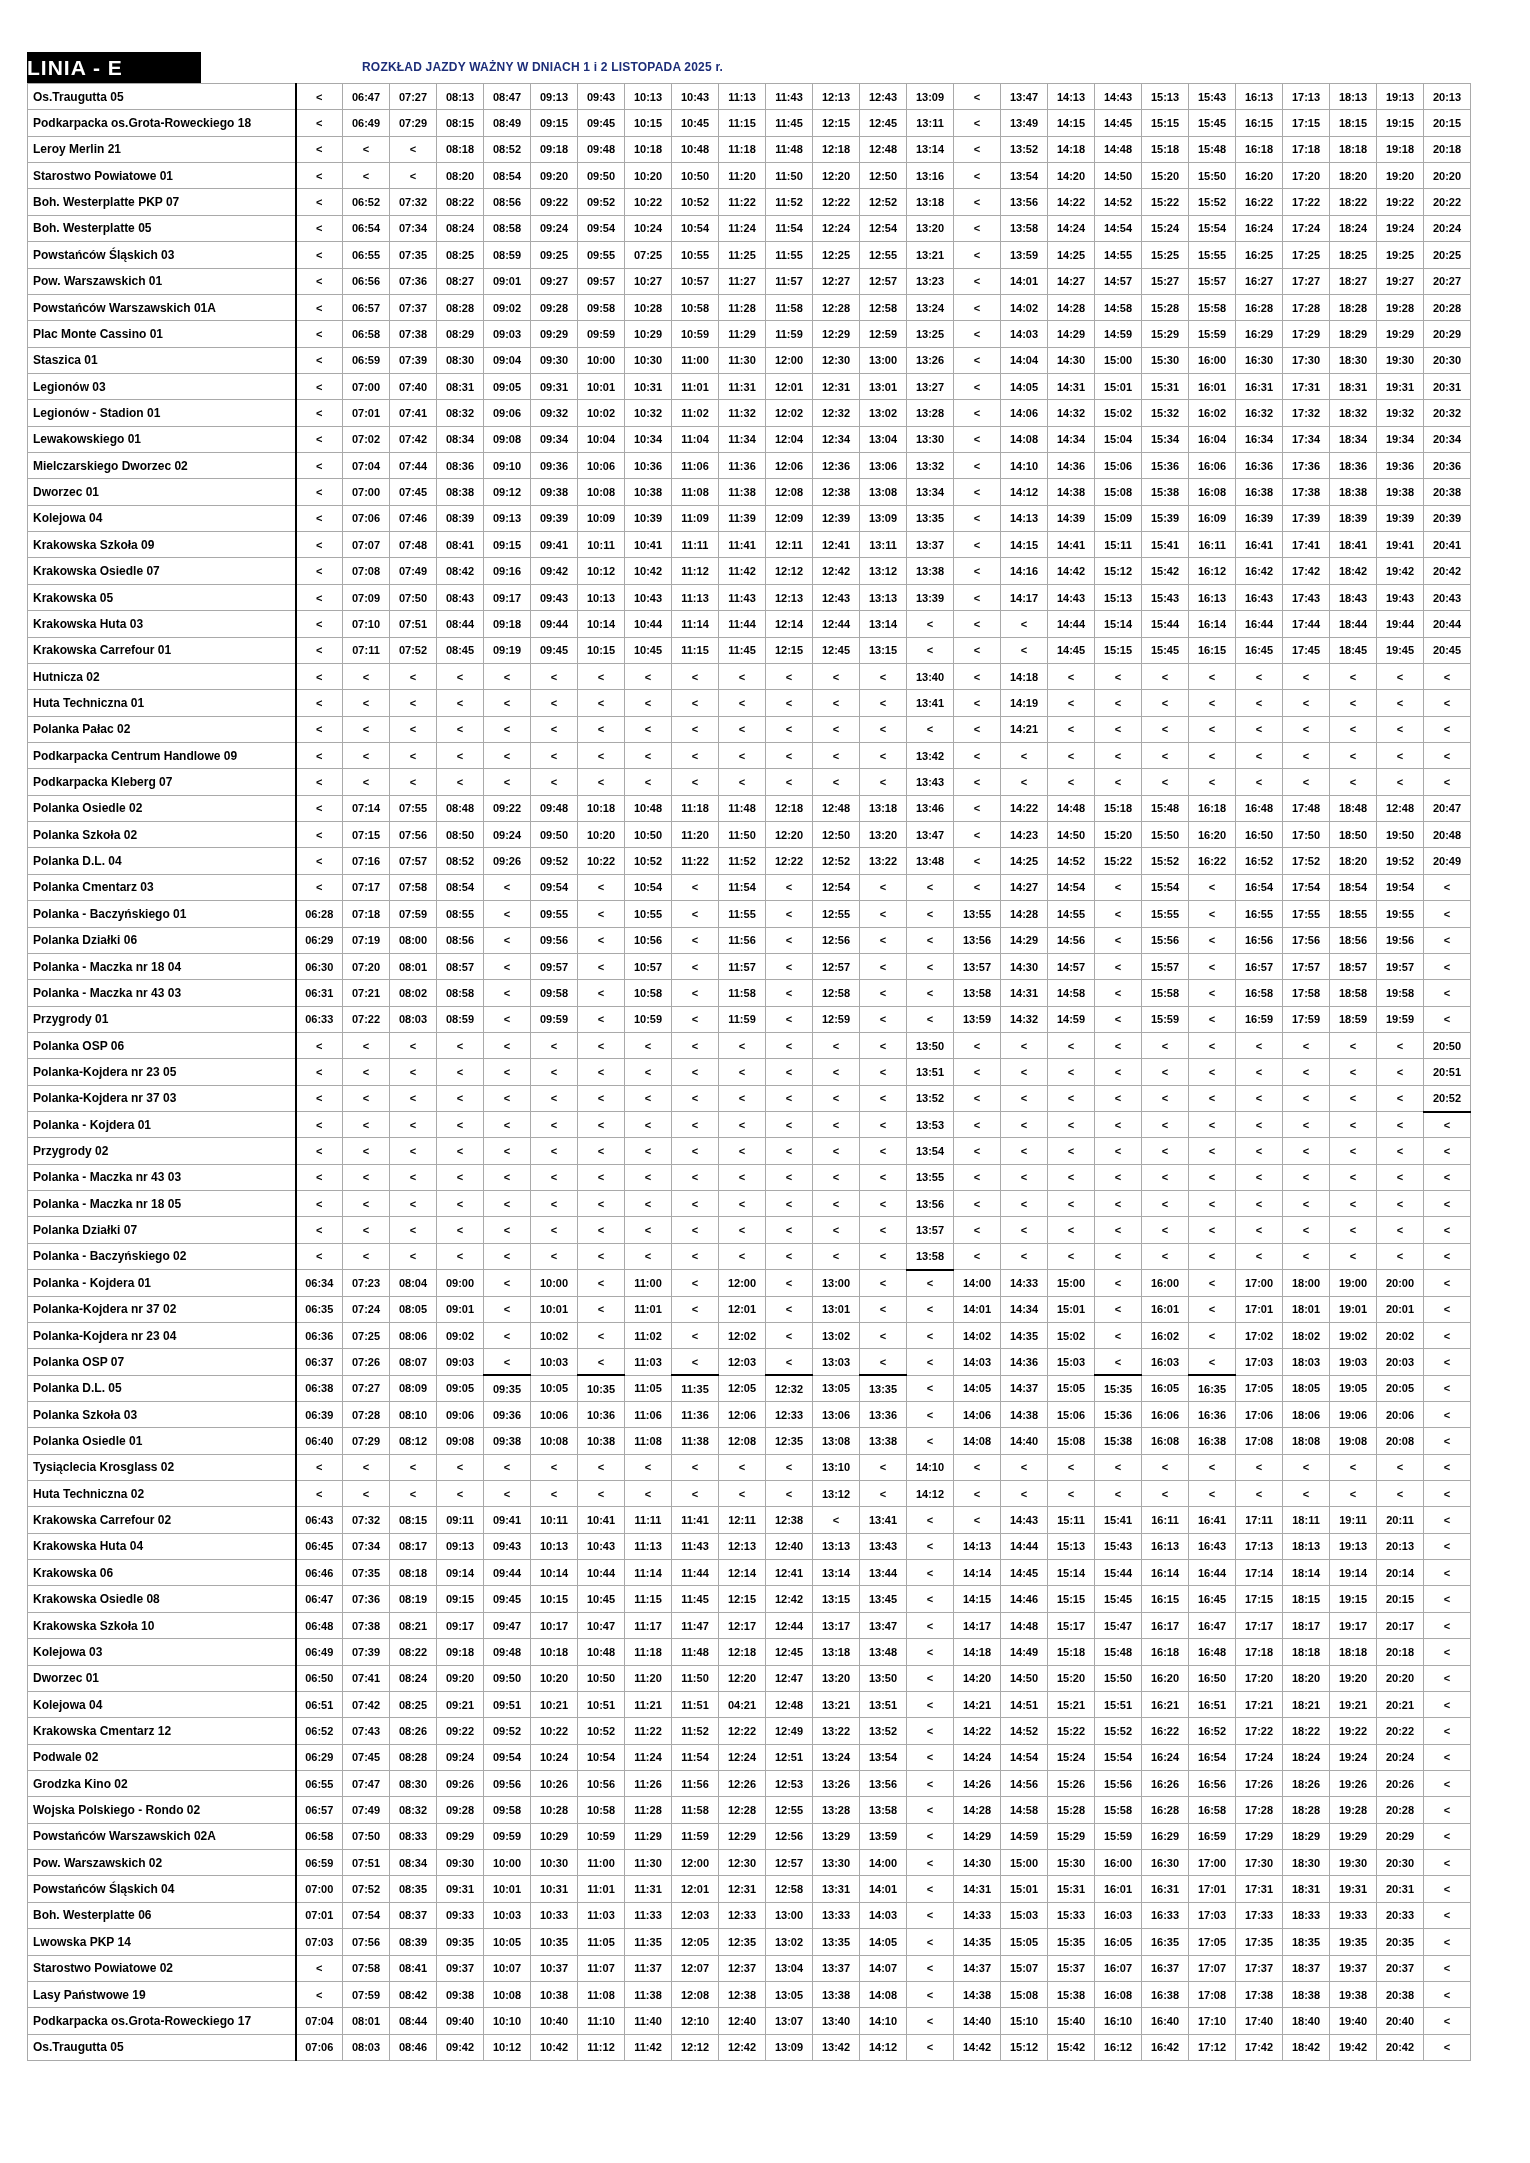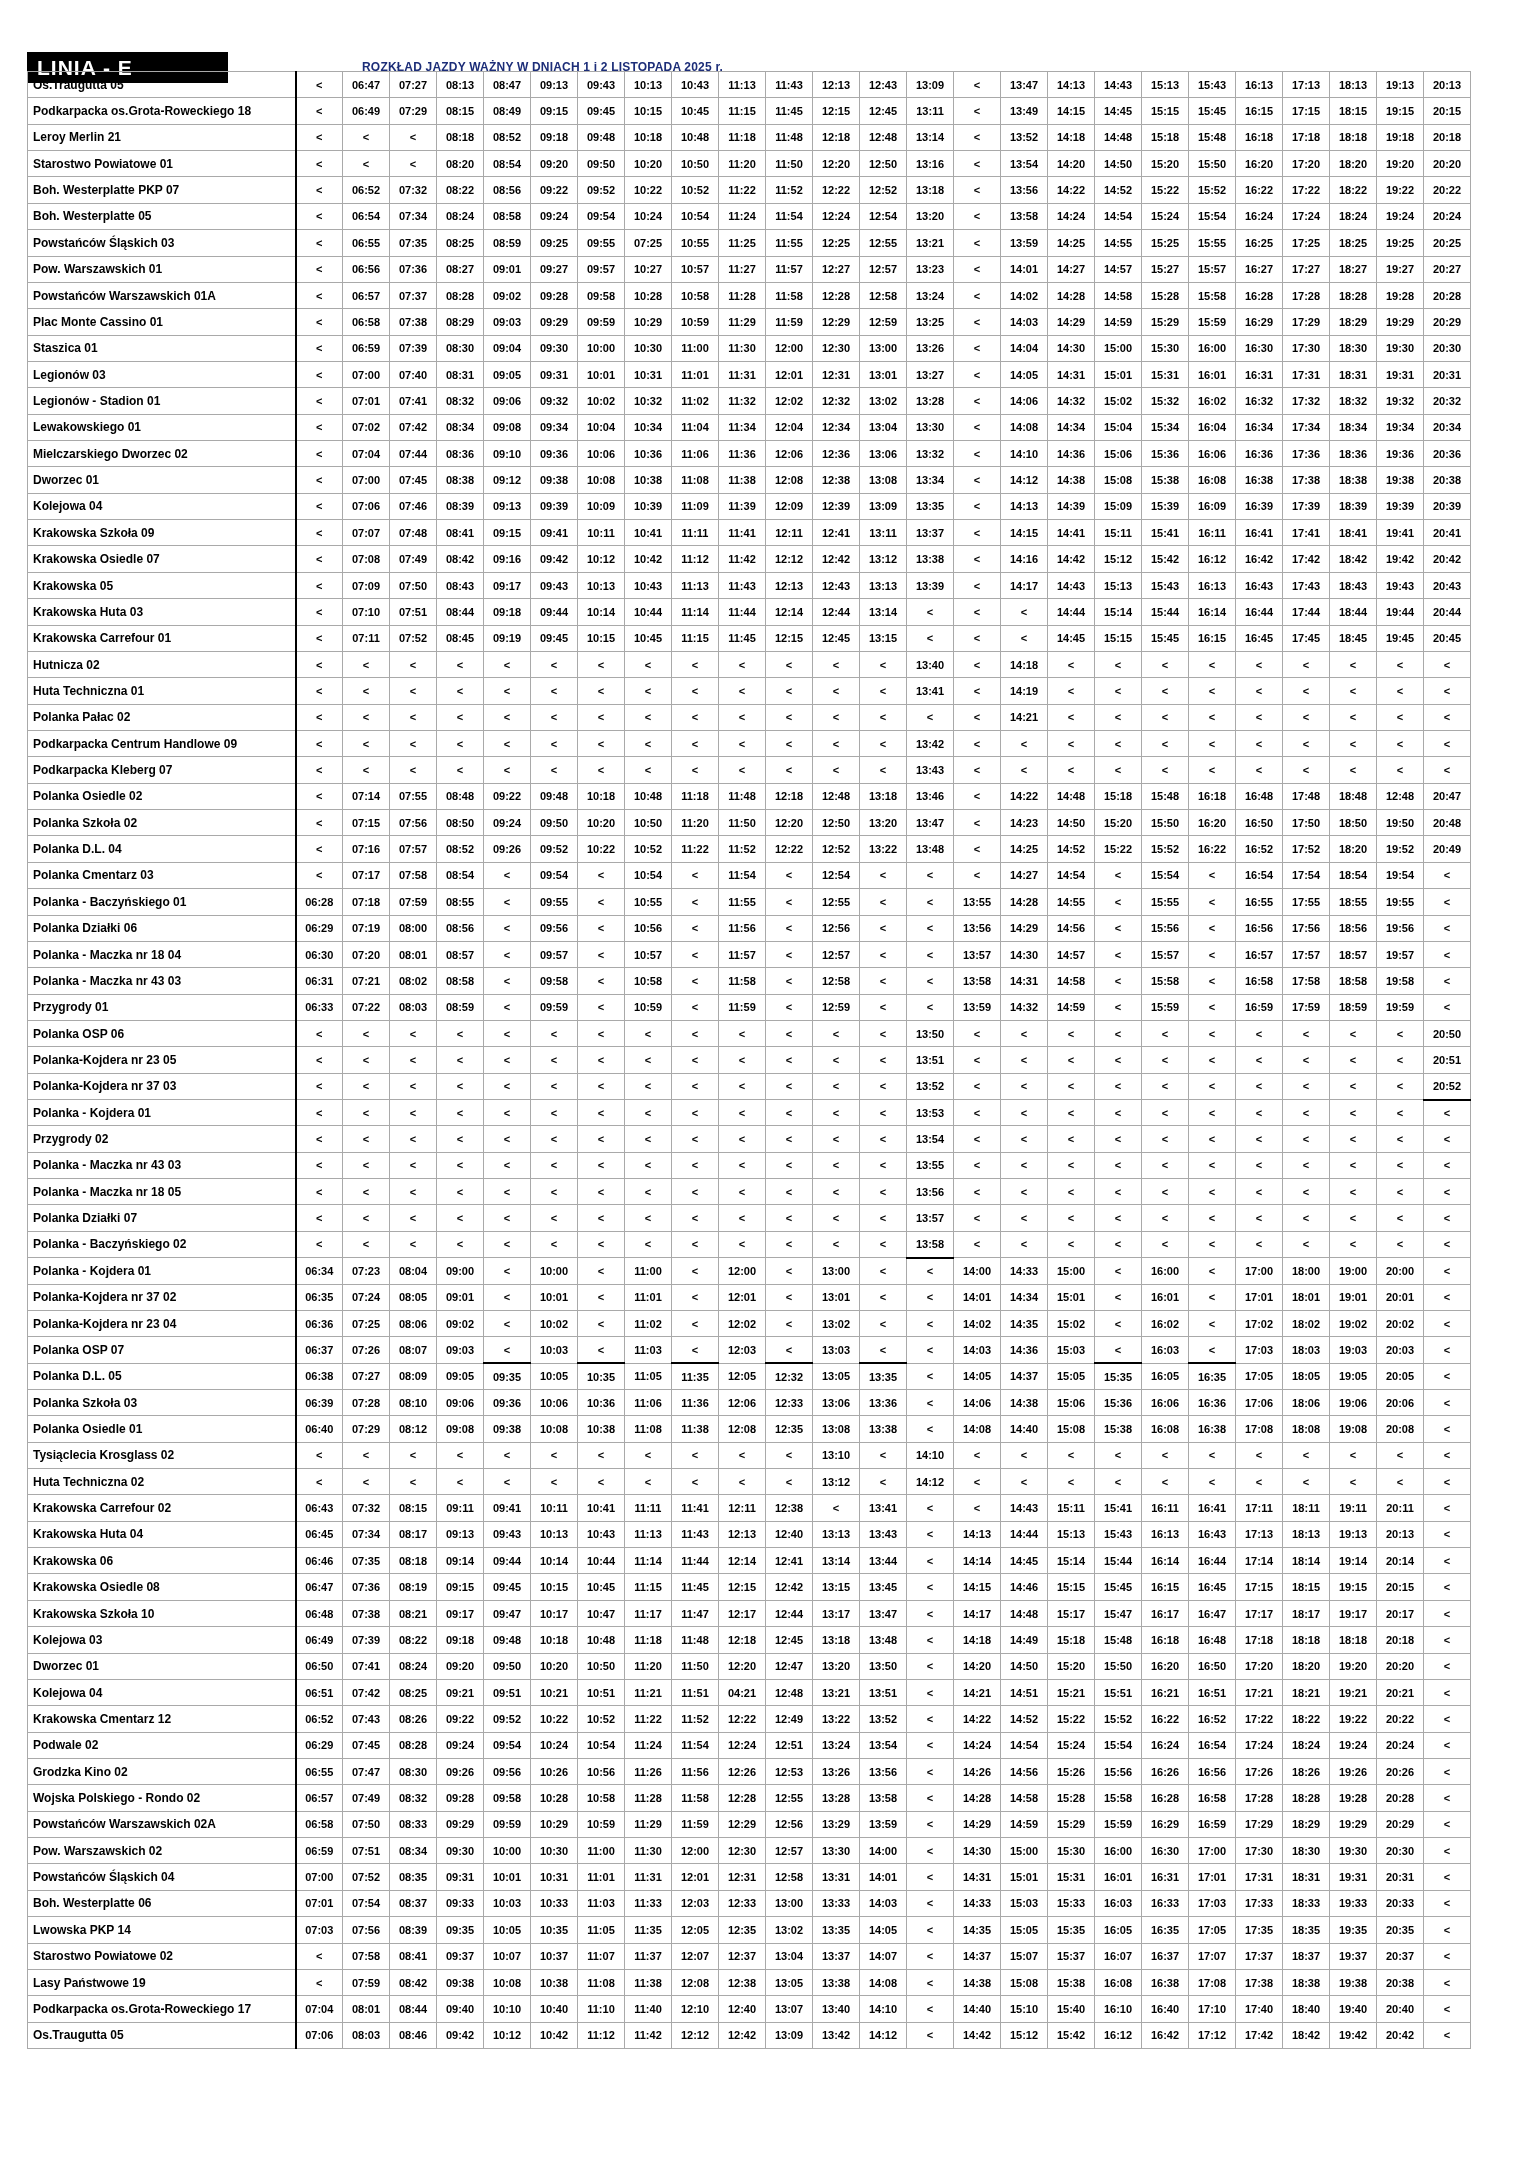--- a/index.html
+++ b/index.html
@@ -1,30 +1,30 @@
 <!DOCTYPE html>
 <html><head>
 <meta charset="utf-8">
 <style>
   html,body { margin:0; padding:0; }
   body {
     width:1530px; height:2163px; background:#ffffff; position:relative;
     font-family:"Liberation Sans", sans-serif; color:#000;
   }
   .badge {
-    position:absolute; left:27px; top:52px; width:201px; height:31px;
+    position:absolute; left:27px; top:52px; width:174px; height:31px;
     background:#000; color:#fff; font-weight:bold; font-size:21px;
-    line-height:31px; padding-left:10px; box-sizing:border-box; letter-spacing:1px;
+    line-height:31px; box-sizing:border-box; letter-spacing:1px;
   }
   .title {
     position:absolute; left:362px; top:60px;
     font-weight:bold; font-size:12px; color:#1c2d78; letter-spacing:0.2px;
   }
   table.timetable {
-    position:absolute; left:27px; top:71px; width:1443px; height:1978px;
+    position:absolute; left:27px; top:83px; width:1443px; height:1978px;
     border-collapse:collapse; table-layout:fixed;
   }
   table.timetable td {
     border:1px solid #a9a9a9; font-weight:bold; font-size:11px;
     text-align:center; vertical-align:middle; padding:0;
     white-space:nowrap; overflow:hidden;
   }
   table.timetable td.stop {
     text-align:left; padding-left:5px; font-size:12px;
     border-right:2.5px solid #000;

